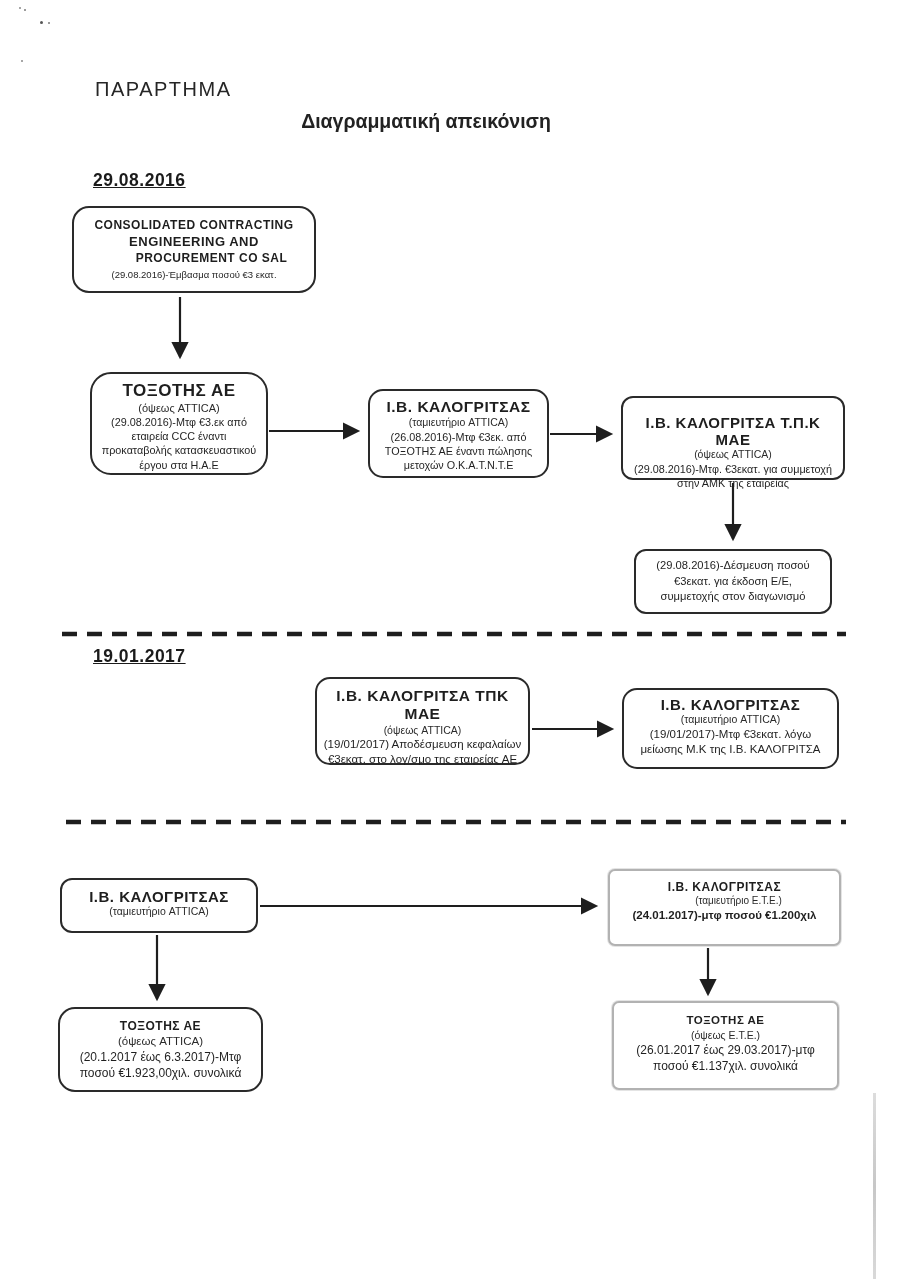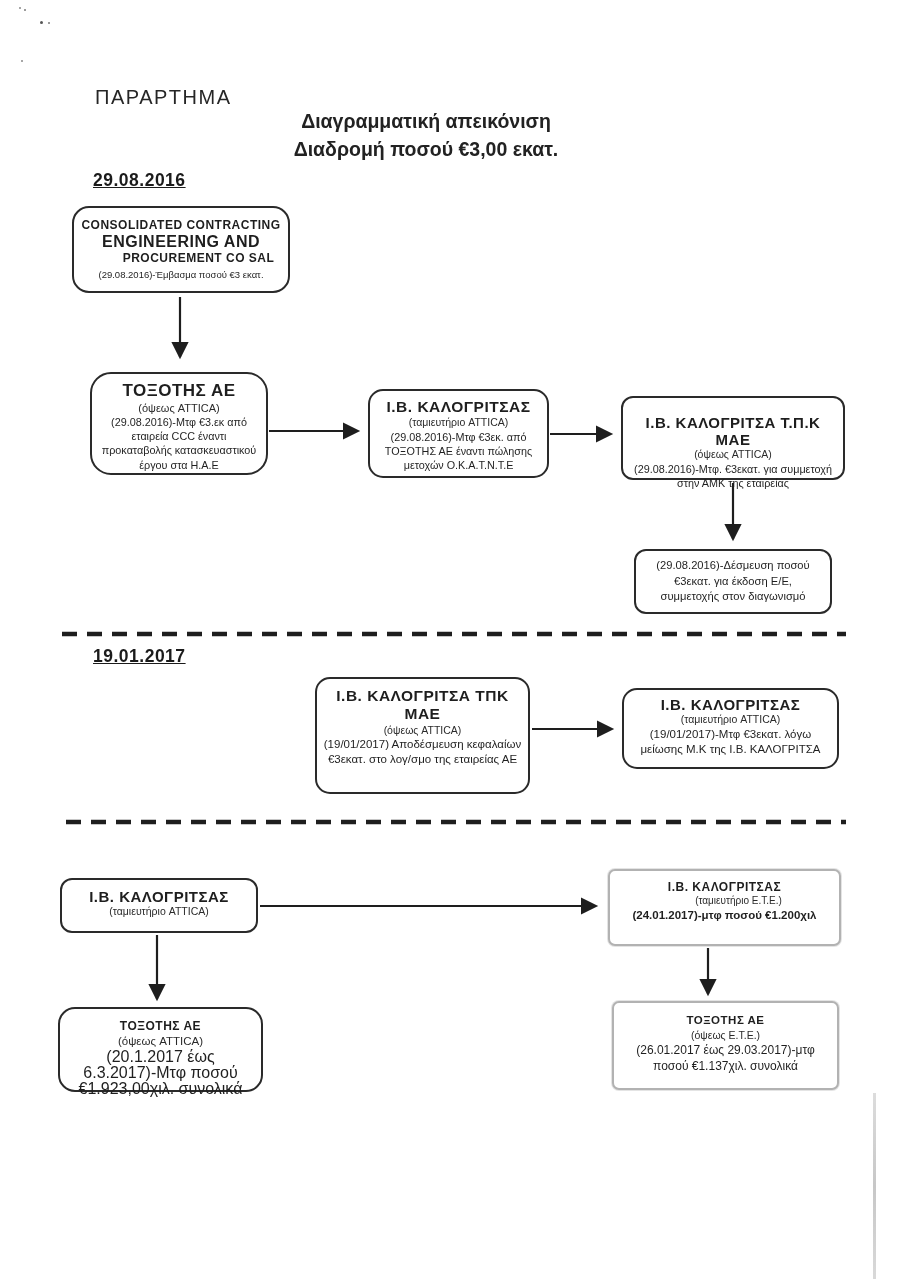--- a/index.html
+++ b/index.html
@@ -9,21 +9,21 @@
     -webkit-font-smoothing:antialiased;
   }
   #canvas{
     position:relative;
     width:905px;height:1280px;
     background:#ffffff;
     overflow:hidden;
   }
   .abs{position:absolute;}
   #page-heading{
-    left:95px;top:86px;
+    left:95px;top:78px;
     font-size:20px;letter-spacing:1.5px;color:#262626;
   }
   .title-line{
     left:268px;width:316px;text-align:center;
     font-size:19.5px;color:#222;font-weight:bold;
   }
   .date-label{
     left:93px;
     font-size:17.5px;font-weight:bold;color:#1b1b1b;
     text-decoration:underline;letter-spacing:0.5px;
@@ -56,21 +56,20 @@
 
   <div class="speck" style="left:19px;top:7px;width:2px;height:2px;"></div>
   <div class="speck" style="left:24px;top:9px;width:1.5px;height:1.5px;"></div>
   <div class="speck" style="left:40px;top:21px;width:3px;height:3px;background:#555;"></div>
   <div class="speck" style="left:48px;top:22px;width:1.5px;height:1.5px;"></div>
   <div class="speck" style="left:21px;top:60px;width:2px;height:2px;"></div>
   <div id="edge-artifact"></div>
 
   <div class="abs" id="page-heading">ΠΑΡΑΡΤΗΜΑ</div>
   <div class="abs title-line" style="top:110px;">Διαγραμματική απεικόνιση</div>
-  <div class="abs title-line" style="top:138px;">Διαδρομή ποσού €3,00 εκατ.</div>
   <div class="abs date-label" style="top:170px;">29.08.2016</div>
   <div class="abs date-label" style="top:646px;">19.01.2017</div>
 
   <svg class="overlay" width="905" height="1280" viewBox="0 0 905 1280">
     <defs>
       <marker id="ah" markerWidth="10" markerHeight="10" refX="7" refY="4" orient="auto">
         <path d="M0,0 L8,4 L0,8 z" fill="#1e1e1e"></path>
       </marker>
     </defs>
 
@@ -83,51 +82,51 @@
 
     <line x1="532" y1="729" x2="612" y2="729" stroke="#1e1e1e" stroke-width="2.2" marker-end="url(#ah)"></line>
 
     <line x1="66" y1="822" x2="846" y2="822" stroke="#1e1e1e" stroke-width="4.5" stroke-dasharray="15 10"></line>
 
     <line x1="260" y1="906" x2="596" y2="906" stroke="#1e1e1e" stroke-width="2.2" marker-end="url(#ah)"></line>
     <line x1="157" y1="935" x2="157" y2="999" stroke="#1e1e1e" stroke-width="2.2" marker-end="url(#ah)"></line>
     <line x1="708" y1="948" x2="708" y2="994" stroke="#1e1e1e" stroke-width="2.2" marker-end="url(#ah)"></line>
   </svg>
 
-  <div class="node" style="left:72px;top:206px;width:218px;height:87px;border-radius:17px;padding-top:9px;">
+  <div class="node" style="left:72px;top:206px;width:244px;height:87px;border-radius:17px;padding-top:9px;">
     <div class="n-title" style="font-size:12px;line-height:16.5px;">CONSOLIDATED CONTRACTING</div>
-    <div class="n-title" style="font-size:16px;line-height:16.5px;">ENGINEERING AND</div>
+    <div class="n-title" style="font-size:13px;line-height:16.5px;">ENGINEERING AND</div>
     <div class="n-title" style="font-size:12px;line-height:16.5px;padding-left:35px;">PROCUREMENT CO SAL</div>
     <div class="n-body" style="font-size:9.5px;margin-top:2px;">(29.08.2016)-Έμβασμα ποσού €3 εκατ.</div>
   </div>
 
   <div class="node" style="left:90px;top:372px;width:178px;height:103px;border-radius:21px;padding:7px 6px 0 6px;">
     <div class="n-title" style="font-size:17px;">ΤΟΞΟΤΗΣ ΑΕ</div>
     <div class="n-sub" style="font-size:11px;line-height:14px;">(όψεως ATTICA)</div>
     <div class="n-body" style="font-size:10.8px;line-height:14.2px;">(29.08.2016)-Μτφ €3.εκ από εταιρεία CCC έναντι προκαταβολής κατασκευαστικού έργου στα Η.Α.Ε</div>
   </div>
 
   <div class="node" style="left:368px;top:389px;width:181px;height:89px;border-radius:15px;padding:7px 8px 0 8px;">
     <div class="n-title" style="font-size:15.5px;">Ι.Β. ΚΑΛΟΓΡΙΤΣΑΣ</div>
     <div class="n-sub" style="font-size:10.5px;line-height:13.5px;">(ταμιευτήριο ATTICA)</div>
-    <div class="n-body" style="font-size:10.8px;line-height:14px;">(29.08.2016)-Μτφ €3εκ. από ΤΟΞΟΤΗΣ ΑΕ έναντι πώλησης μετοχών Ο.Κ.Α.Τ.Ν.Τ.Ε</div>
+    <div class="n-body" style="font-size:10.8px;line-height:14px;">(26.08.2016)-Μτφ €3εκ. από ΤΟΞΟΤΗΣ ΑΕ έναντι πώλησης μετοχών Ο.Κ.Α.Τ.Ν.Τ.Ε</div>
   </div>
 
   <div class="node" style="left:621px;top:396px;width:224px;height:84px;border-radius:12px;padding:16px 6px 0 6px;">
     <div class="n-title" style="font-size:15px;">Ι.Β. ΚΑΛΟΓΡΙΤΣΑ Τ.Π.Κ  ΜΑΕ</div>
     <div class="n-sub" style="font-size:10.5px;line-height:13.5px;">(όψεως ATTICA)</div>
     <div class="n-body" style="font-size:10.8px;line-height:14px;">(29.08.2016)-Μτφ. €3εκατ. για  συμμετοχή στην ΑΜΚ της εταιρείας</div>
   </div>
 
   <div class="node" style="left:634px;top:549px;width:198px;height:65px;border-radius:12px;padding:7px 8px 0 8px;">
     <div class="n-body" style="font-size:11.2px;line-height:15.5px;">(29.08.2016)-Δέσμευση ποσού €3εκατ. για έκδοση Ε/Ε, συμμετοχής στον διαγωνισμό</div>
   </div>
 
 
-  <div class="node" style="left:315px;top:677px;width:215px;height:117px;border-radius:15px;padding:8px 6px 0 6px;">
+  <div class="node" style="left:315px;top:677px;width:215px;height:88px;border-radius:15px;padding:8px 6px 0 6px;">
     <div class="n-title" style="font-size:15.5px;">Ι.Β. ΚΑΛΟΓΡΙΤΣΑ ΤΠΚ ΜΑΕ</div>
     <div class="n-sub" style="font-size:10.5px;line-height:14px;">(όψεως ATTICA)</div>
     <div class="n-body" style="font-size:11.5px;line-height:15px;">(19/01/2017) Αποδέσμευση κεφαλαίων €3εκατ. στο λογ/σμο της εταιρείας ΑΕ</div>
   </div>
 
   <div class="node" style="left:622px;top:688px;width:217px;height:81px;border-radius:15px;padding:6px 8px 0 8px;">
     <div class="n-title" style="font-size:15px;">Ι.Β. ΚΑΛΟΓΡΙΤΣΑΣ</div>
     <div class="n-sub" style="font-size:10.5px;line-height:13.5px;">(ταμιευτήριο ATTICA)</div>
     <div class="n-body" style="font-size:11.5px;line-height:15px;">(19/01/2017)-Μτφ €3εκατ. λόγω μείωσης Μ.Κ της  Ι.Β. ΚΑΛΟΓΡΙΤΣΑ</div>
   </div>
@@ -139,21 +138,21 @@
 
   <div class="node gray" style="left:608px;top:869px;width:233px;height:77px;padding-top:9px;">
     <div class="n-title" style="font-size:12px;">Ι.Β. ΚΑΛΟΓΡΙΤΣΑΣ</div>
     <div class="n-sub" style="font-size:10px;line-height:13px;padding-left:28px;">(ταμιευτήριο Ε.Τ.Ε.)</div>
     <div class="n-body" style="font-size:11.5px;font-weight:600;line-height:16px;">(24.01.2017)-μτφ ποσού €1.200χιλ</div>
   </div>
 
   <div class="node" style="left:58px;top:1007px;width:205px;height:85px;border-radius:17px;padding:9px 8px 0 8px;">
     <div class="n-title" style="font-size:12px;line-height:16px;">ΤΟΞΟΤΗΣ ΑΕ</div>
     <div class="n-sub" style="font-size:11.5px;line-height:15px;">(όψεως ATTICA)</div>
-    <div class="n-body" style="font-size:16px;line-height:16px;">(20.1.2017 έως 6.3.2017)-Μτφ ποσού €1.923,00χιλ. συνολικά</div>
+    <div class="n-body" style="font-size:12px;line-height:16px;">(20.1.2017 έως 6.3.2017)-Μτφ ποσού €1.923,00χιλ. συνολικά</div>
   </div>
 
   <div class="node gray" style="left:612px;top:1001px;width:227px;height:89px;padding:10px 6px 0 6px;">
     <div class="n-title" style="font-size:11.5px;line-height:15px;">ΤΟΞΟΤΗΣ ΑΕ</div>
     <div class="n-sub" style="font-size:10.5px;line-height:14px;">(όψεως Ε.Τ.Ε.)</div>
     <div class="n-body" style="font-size:12px;line-height:16px;">(26.01.2017 έως 29.03.2017)-μτφ ποσού €1.137χιλ. συνολικά</div>
   </div>
 
 </div>
 

